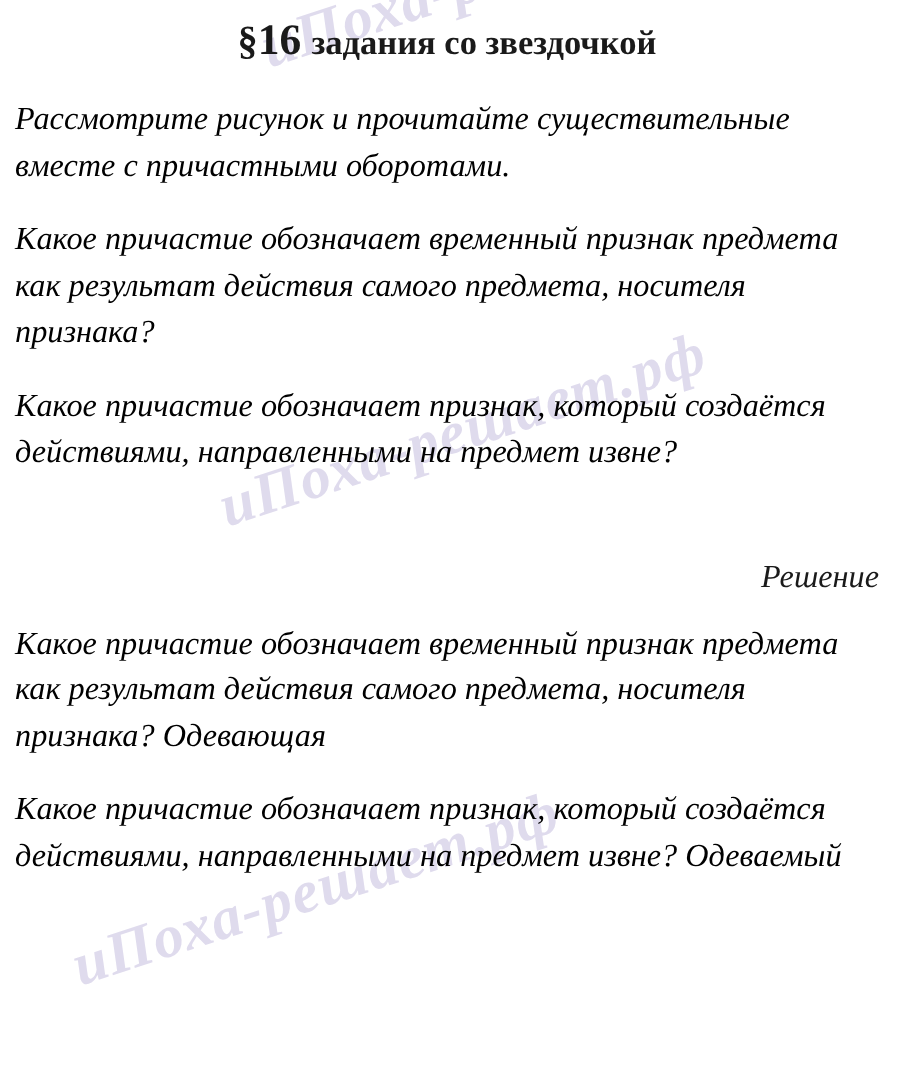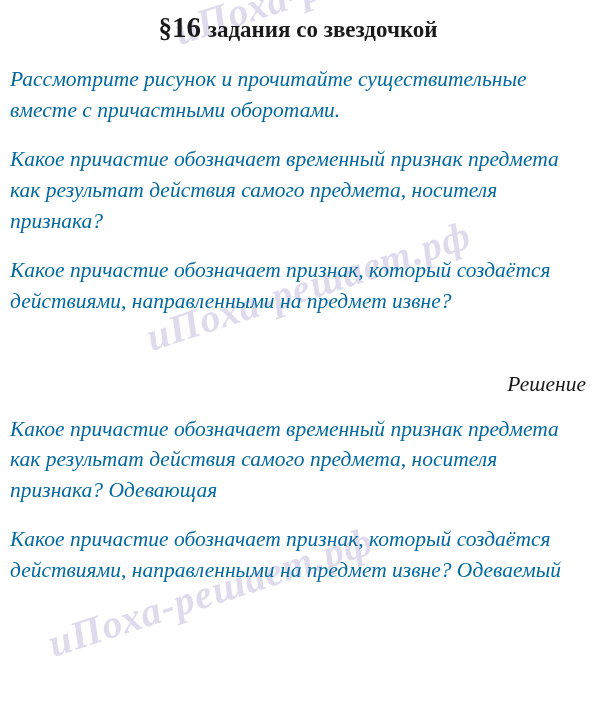--- a/index.html
+++ b/index.html
@@ -66,21 +66,21 @@
 
   
   .para {
     font-family: "Liberation Serif", serif;
     font-style: italic;
     font-size: 21.5px;
     line-height: 1.44;
     margin: 0 0 18px 0;
     position: relative;
     z-index: 2;
-    color: #0369a1;
+    color: #000000;
   }
   .gap { height: 34px; }
   .solution {
     font-family: "Liberation Serif", serif;
     font-style: italic;
     font-size: 21.5px;
     line-height: 1.44;
     margin: 0 0 14px 0;
     position: relative;
     z-index: 2;

